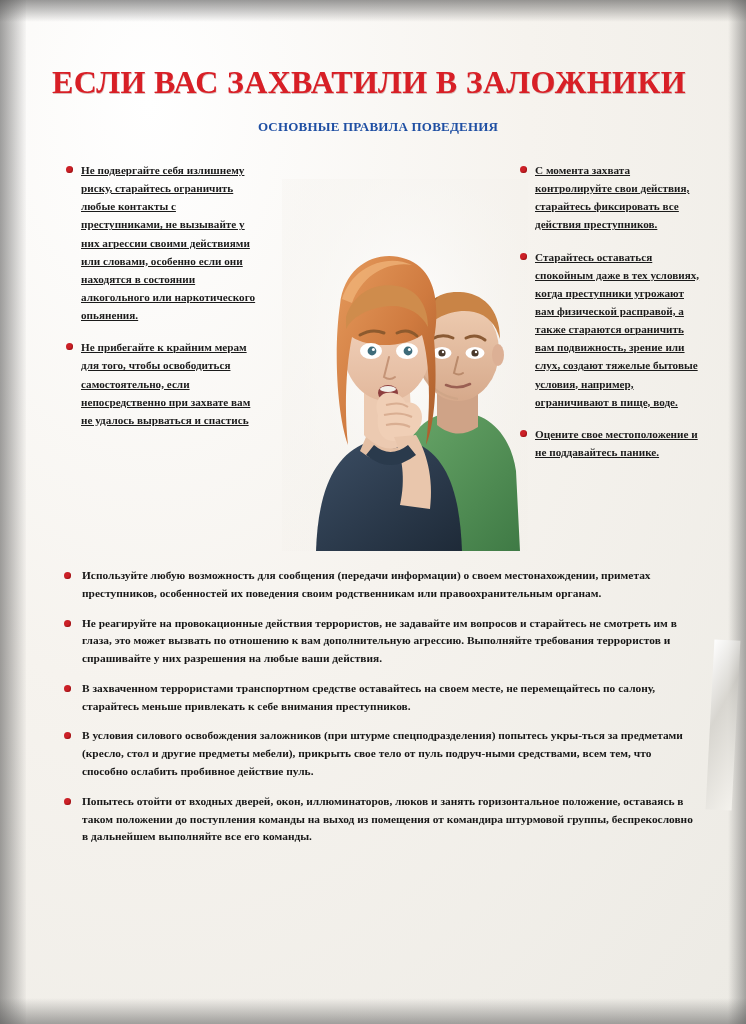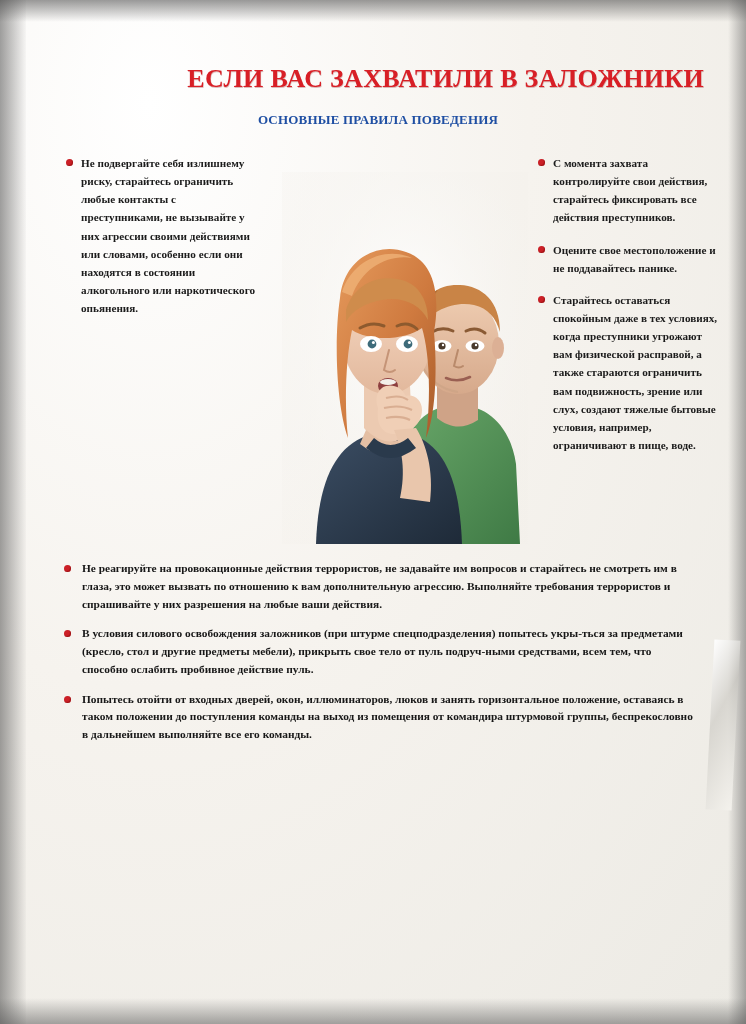--- a/index.html
+++ b/index.html
@@ -58,23 +58,23 @@
     position: absolute;
     left: 26px;
     top: 22px;
     right: 16px;
     bottom: 22px;
     padding: 28px 26px 10px 26px;
     box-sizing: border-box;
   }
   h1.title {
     margin: 14px 0 0 0;
-    text-align: right;
+    text-align: left;
     color: #d81f26;
-    font-size: 26px;
+    font-size: 32px;
     font-weight: bold;
     letter-spacing: 0.3px;
     text-shadow: 0.5px 0.5px 0 rgba(120,0,0,0.25);
   }
   h2.subtitle {
     margin: 18px 0 0 0;
     text-align: center;
     color: #1f4fa3;
     font-size: 13px;
     font-weight: bold;
@@ -88,27 +88,28 @@
   .col {
     position: absolute;
     top: 0;
     width: 190px;
     font-size: 11.2px;
     line-height: 1.62;
     color: #1b1b1b;
     font-family: "Liberation Serif", serif;
   }
   .col.left { left: 14px; }
-  .col.right { left: 486px; width: 180px; }
+  .col.right { left: 468px; width: 180px; }
   .bullet-item {
     position: relative;
     padding-left: 15px;
     margin-bottom: 14px;
     font-weight: bold;
     text-align: left;
+    text-decoration: underline;
   }
   .bullet-item::before {
     content: "";
     position: absolute;
     left: 0;
     top: 5px;
     width: 7px;
     height: 7px;
     border-radius: 50%;
     background: #cc2027;
@@ -162,20 +163,21 @@
 
   <div class="sheet">
 
     <h1 class="title">ЕСЛИ ВАС ЗАХВАТИЛИ В ЗАЛОЖНИКИ</h1>
     <h2 class="subtitle">ОСНОВНЫЕ ПРАВИЛА ПОВЕДЕНИЯ</h2>
 
     <div class="columns">
 
       <div class="col left">
         <div class="bullet-item">Не подвергайте себя излишнему риску, старайтесь ограничить любые контакты с преступниками, не вызывайте у них агрессии своими действиями или словами, особенно если они находятся в состоянии алкогольного или наркотического опьянения.</div>
+        <div class="bullet-item">Не прибегайте к крайним мерам для того, чтобы освободиться самостоятельно, если непосредственно при захвате вам не удалось вырваться и спастись</div>
       </div>
 
       <div class="illustration">
         <svg class="illus-svg" width="246" height="372" viewBox="0 0 246 372" xmlns="http://www.w3.org/2000/svg" aria-hidden="true">
           <defs>
             <linearGradient id="hairGrad" x1="0" y1="0" x2="1" y2="1">
               <stop offset="0%" stop-color="#e59a5c"></stop>
               <stop offset="55%" stop-color="#cf7a3f"></stop>
               <stop offset="100%" stop-color="#a85c2b"></stop>
             </linearGradient>
@@ -270,26 +272,28 @@
 
             <path d="M112 258 C120 276 124 300 118 326 L148 330 C152 298 144 272 134 256 Z" fill="#e9c6ac"></path>
 
             <path d="M92 266 q16 14 34 0 l8 10 q-26 20 -50 0 Z" fill="#2a3a4c"></path>
           </g>
         </svg>
       </div>
 
       <div class="col right">
         <div class="bullet-item">С момента захвата контролируйте свои действия, старайтесь фиксировать все действия преступников.</div>
+        <div class="bullet-item">Старайтесь оставаться спокойным даже в тех условиях, когда преступники угрожают вам физической расправой, а также стараются ограничить вам подвижность, зрение или слух, создают тяжелые бытовые условия, например, ограничивают в пище, воде.</div>
         <div class="bullet-item">Оцените свое местоположение и не поддавайтесь панике.</div>
-        <div class="bullet-item">Старайтесь оставаться спокойным даже в тех условиях, когда преступники угрожают вам физической расправой, а также стараются ограничить вам подвижность, зрение или слух, создают тяжелые бытовые условия, например, ограничивают в пище, воде.</div>
       </div>
 
     </div>
 
     <div class="bottom-list">
+      <div class="wide-item">Используйте любую возможность для сообщения (передачи информации) о своем местонахождении, приметах преступников, особенностей их поведения своим родственникам или правоохранительным органам.</div>
       <div class="wide-item">Не реагируйте на провокационные действия террористов, не задавайте им вопросов и старайтесь не смотреть им в глаза, это может вызвать по отношению к вам дополнительную агрессию. Выполняйте требования террористов и спрашивайте у них разрешения на любые ваши действия.</div>
+      <div class="wide-item">В захваченном террористами транспортном средстве оставайтесь на своем месте, не перемещайтесь по салону, старайтесь меньше привлекать к себе внимания преступников.</div>
       <div class="wide-item">В условия силового освобождения заложников (при штурме спецподразделения) попытесь укры-ться за предметами (кресло, стол и другие предметы мебели), прикрыть свое тело от пуль подруч-ными средствами, всем тем, что способно ослабить пробивное действие пуль.</div>
       <div class="wide-item">Попытесь отойти от входных дверей, окон, иллюминаторов, люков и занять горизонтальное положение, оставаясь в таком положении до поступления команды на выход из помещения от командира штурмовой группы, беспрекословно в дальнейшем выполняйте все его команды.</div>
     </div>
 
   </div>
 </div>
 
 </body></html>

